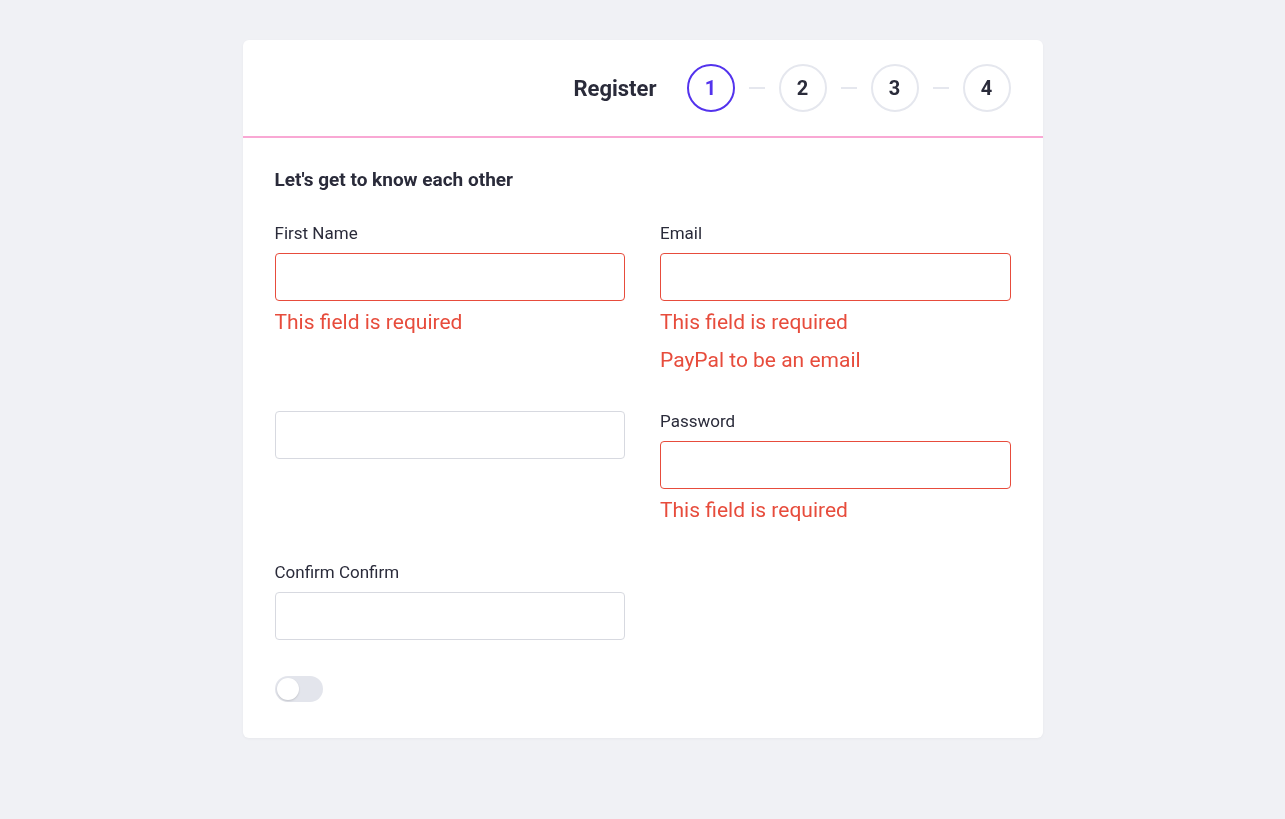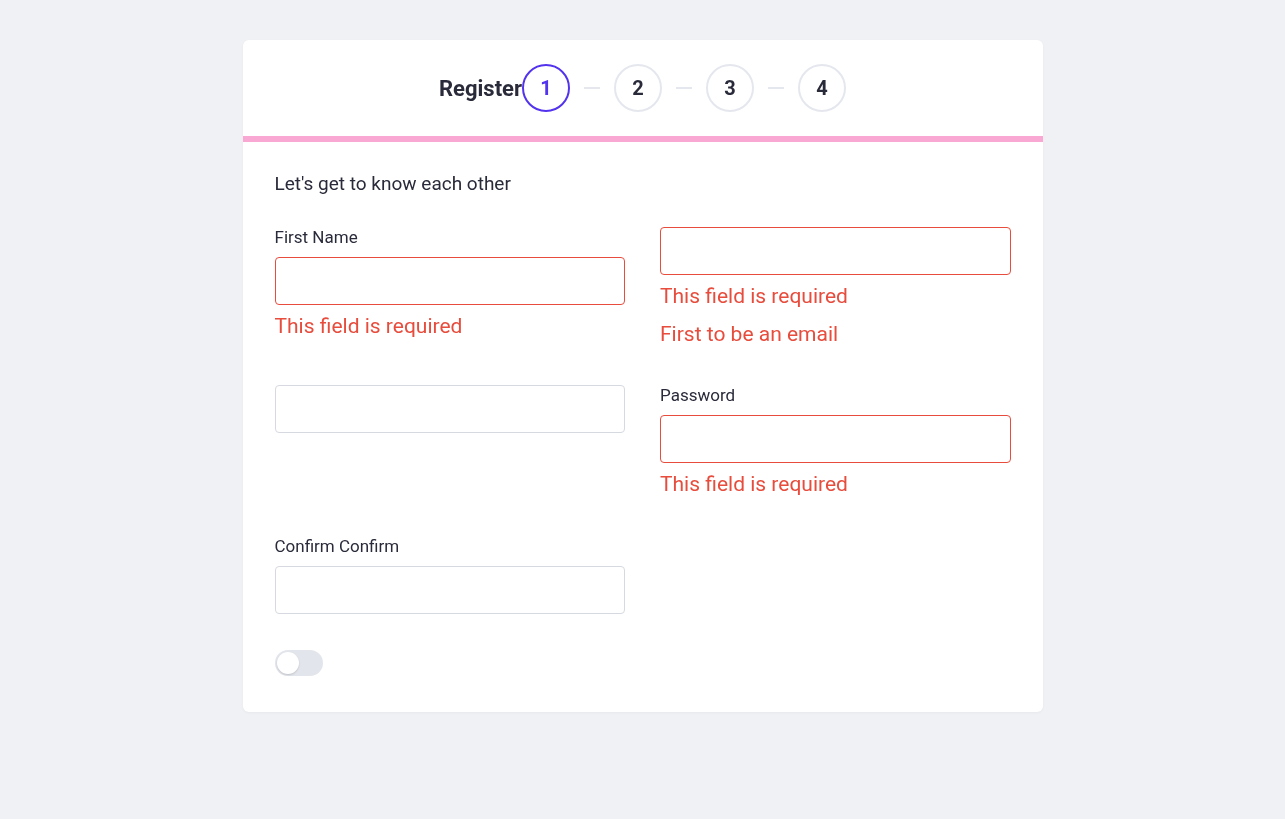--- a/index.html
+++ b/index.html
@@ -19,23 +19,24 @@
   .card {
     background: #ffffff;
     width: 800px;
     border-radius: 6px;
     box-shadow: 0 1px 3px rgba(0,0,0,0.04);
     overflow: hidden;
   }
   .card-header {
     display: flex;
     align-items: center;
-    justify-content: center;
+    justify-content: flex-end;
     padding: 24px 32px;
-    border-bottom: 6px solid #f9a8d4;
+    border-bottom: 2px solid #f9a8d4;
+    gap: 30px;
   }
   .card-title {
     font-size: 22px;
     font-weight: 700;
     color: #2a2b3a;
   }
   .stepper {
     display: flex;
     align-items: center;
     gap: 14px;
@@ -62,21 +63,21 @@
     height: 2px;
     display: block;
     background: #e5e7ee;
   }
   .card-body {
     padding: 30px 32px 36px 32px;
   }
   .subtitle {
     font-size: 19px;
     color: #2a2b3a;
-    font-weight: 400;
+    font-weight: 700;
     margin-bottom: 32px;
   }
   .form-grid {
     display: grid;
     grid-template-columns: 1fr 1fr;
     column-gap: 32px;
     row-gap: 30px;
     gap: 35px;
   }
   .form-field label {
@@ -172,23 +173,24 @@
     <div class="form-grid">
 
       <div class="form-field error">
         <label>First Name</label>
         <input type="text" value="" style="">
         <div class="error-msg">This field is required</div>
       </div>
 
 
       <div class="form-field error">
+        <label>Email</label>
         <input type="email" value="" style="">
         <div class="error-msg">This field is required</div>
-        <div class="error-msg">First to be an email</div>
+        <div class="error-msg">PayPal to be an email</div>
       </div>
 
       <div class="form-field">
         <input type="email" value="" style="">
       </div>
 
       <div class="form-field error">
         <label>Password</label>
         <input type="password" value="" style="">
         <div class="error-msg">This field is required</div>

